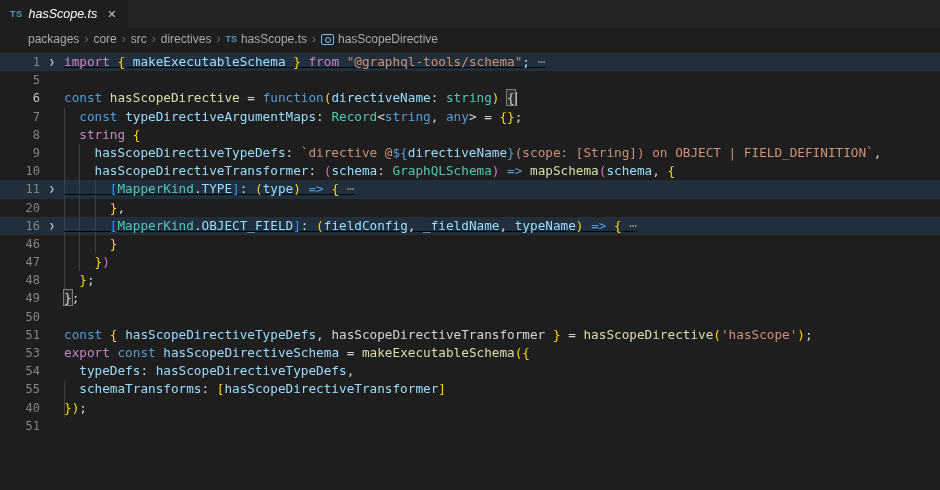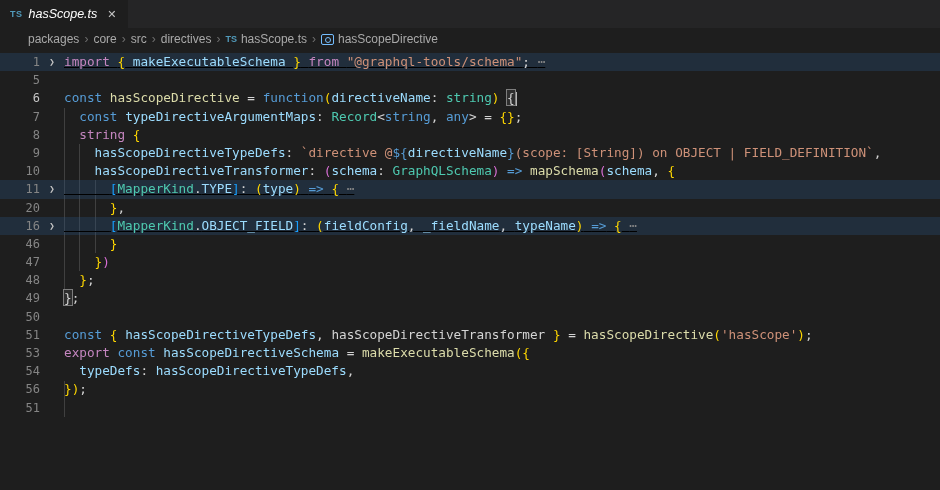--- a/index.html
+++ b/index.html
@@ -84,18 +84,19 @@
         <div class="row"><span class="ln">20</span><span class="fold"></span><span class="codeline"><span class="p">      </span><span class="bg">}</span><span class="p">,</span></span></div>
         <div class="row hl"><span class="ln">16</span><span class="fold">❯</span><span class="codeline"><span class="p">      </span><span class="bb">[</span><span class="t">MapperKind</span><span class="p">.</span><span class="v">OBJECT_FIELD</span><span class="bb">]</span><span class="p">: </span><span class="bg">(</span><span class="v">fieldConfig</span><span class="p">, </span><span class="v">_fieldName</span><span class="p">, </span><span class="v">typeName</span><span class="bg">)</span><span class="p"> </span><span class="k2">=&gt;</span><span class="p"> </span><span class="bg">{</span><span class="p"> </span><span class="e">⋯</span></span></div>
         <div class="row"><span class="ln">46</span><span class="fold"></span><span class="codeline"><span class="p">      </span><span class="bg">}</span></span></div>
         <div class="row"><span class="ln">47</span><span class="fold"></span><span class="codeline"><span class="p">    </span><span class="bg">}</span><span class="bp">)</span></span></div>
         <div class="row"><span class="ln">48</span><span class="fold"></span><span class="codeline"><span class="p">  </span><span class="bg">}</span><span class="p">;</span></span></div>
         <div class="row"><span class="ln">49</span><span class="fold"></span><span class="codeline"><span class="p bx">}</span><span class="p">;</span></span></div>
         <div class="row"><span class="ln">50</span><span class="fold"></span><span class="codeline"></span></div>
         <div class="row"><span class="ln">51</span><span class="fold"></span><span class="codeline"><span class="k2">const</span><span class="p"> </span><span class="bg">{</span><span class="p"> </span><span class="v">hasScopeDirectiveTypeDefs</span><span class="p">, </span><span class="p">hasScopeDirectiveTransformer</span><span class="p"> </span><span class="bg">}</span><span class="p"> = </span><span class="f">hasScopeDirective</span><span class="bg">(</span><span class="s">'hasScope'</span><span class="bg">)</span><span class="p">;</span></span></div>
         <div class="row"><span class="ln">53</span><span class="fold"></span><span class="codeline"><span class="k1">export</span><span class="p"> </span><span class="k2">const</span><span class="p"> </span><span class="v">hasScopeDirectiveSchema</span><span class="p"> = </span><span class="f">makeExecutableSchema</span><span class="bg">(</span><span class="bg">{</span></span></div>
         <div class="row"><span class="ln">54</span><span class="fold"></span><span class="codeline"><span class="p">  </span><span class="v">typeDefs</span><span class="p">: </span><span class="v">hasScopeDirectiveTypeDefs</span><span class="p">,</span></span></div>
-        <div class="row"><span class="ln">56</span><span class="fold"></span><span class="codeline"><span class="bg">}</span><span class="bg">)</span><span class="p">;</span></span></div>
+        <div class="row"><span class="ln">55</span><span class="fold"></span><span class="codeline"><span class="p">  </span><span class="v">schemaTransforms</span><span class="p">: </span><span class="bg">[</span><span class="v">hasScopeDirectiveTransformer</span><span class="bg">]</span></span></div>
+        <div class="row"><span class="ln">40</span><span class="fold"></span><span class="codeline"><span class="bg">}</span><span class="bg">)</span><span class="p">;</span></span></div>
         <div class="row"><span class="ln">51</span><span class="fold"></span><span class="codeline"></span></div>
       </div>
   </div>
 
 </div>
 
 </body></html>

